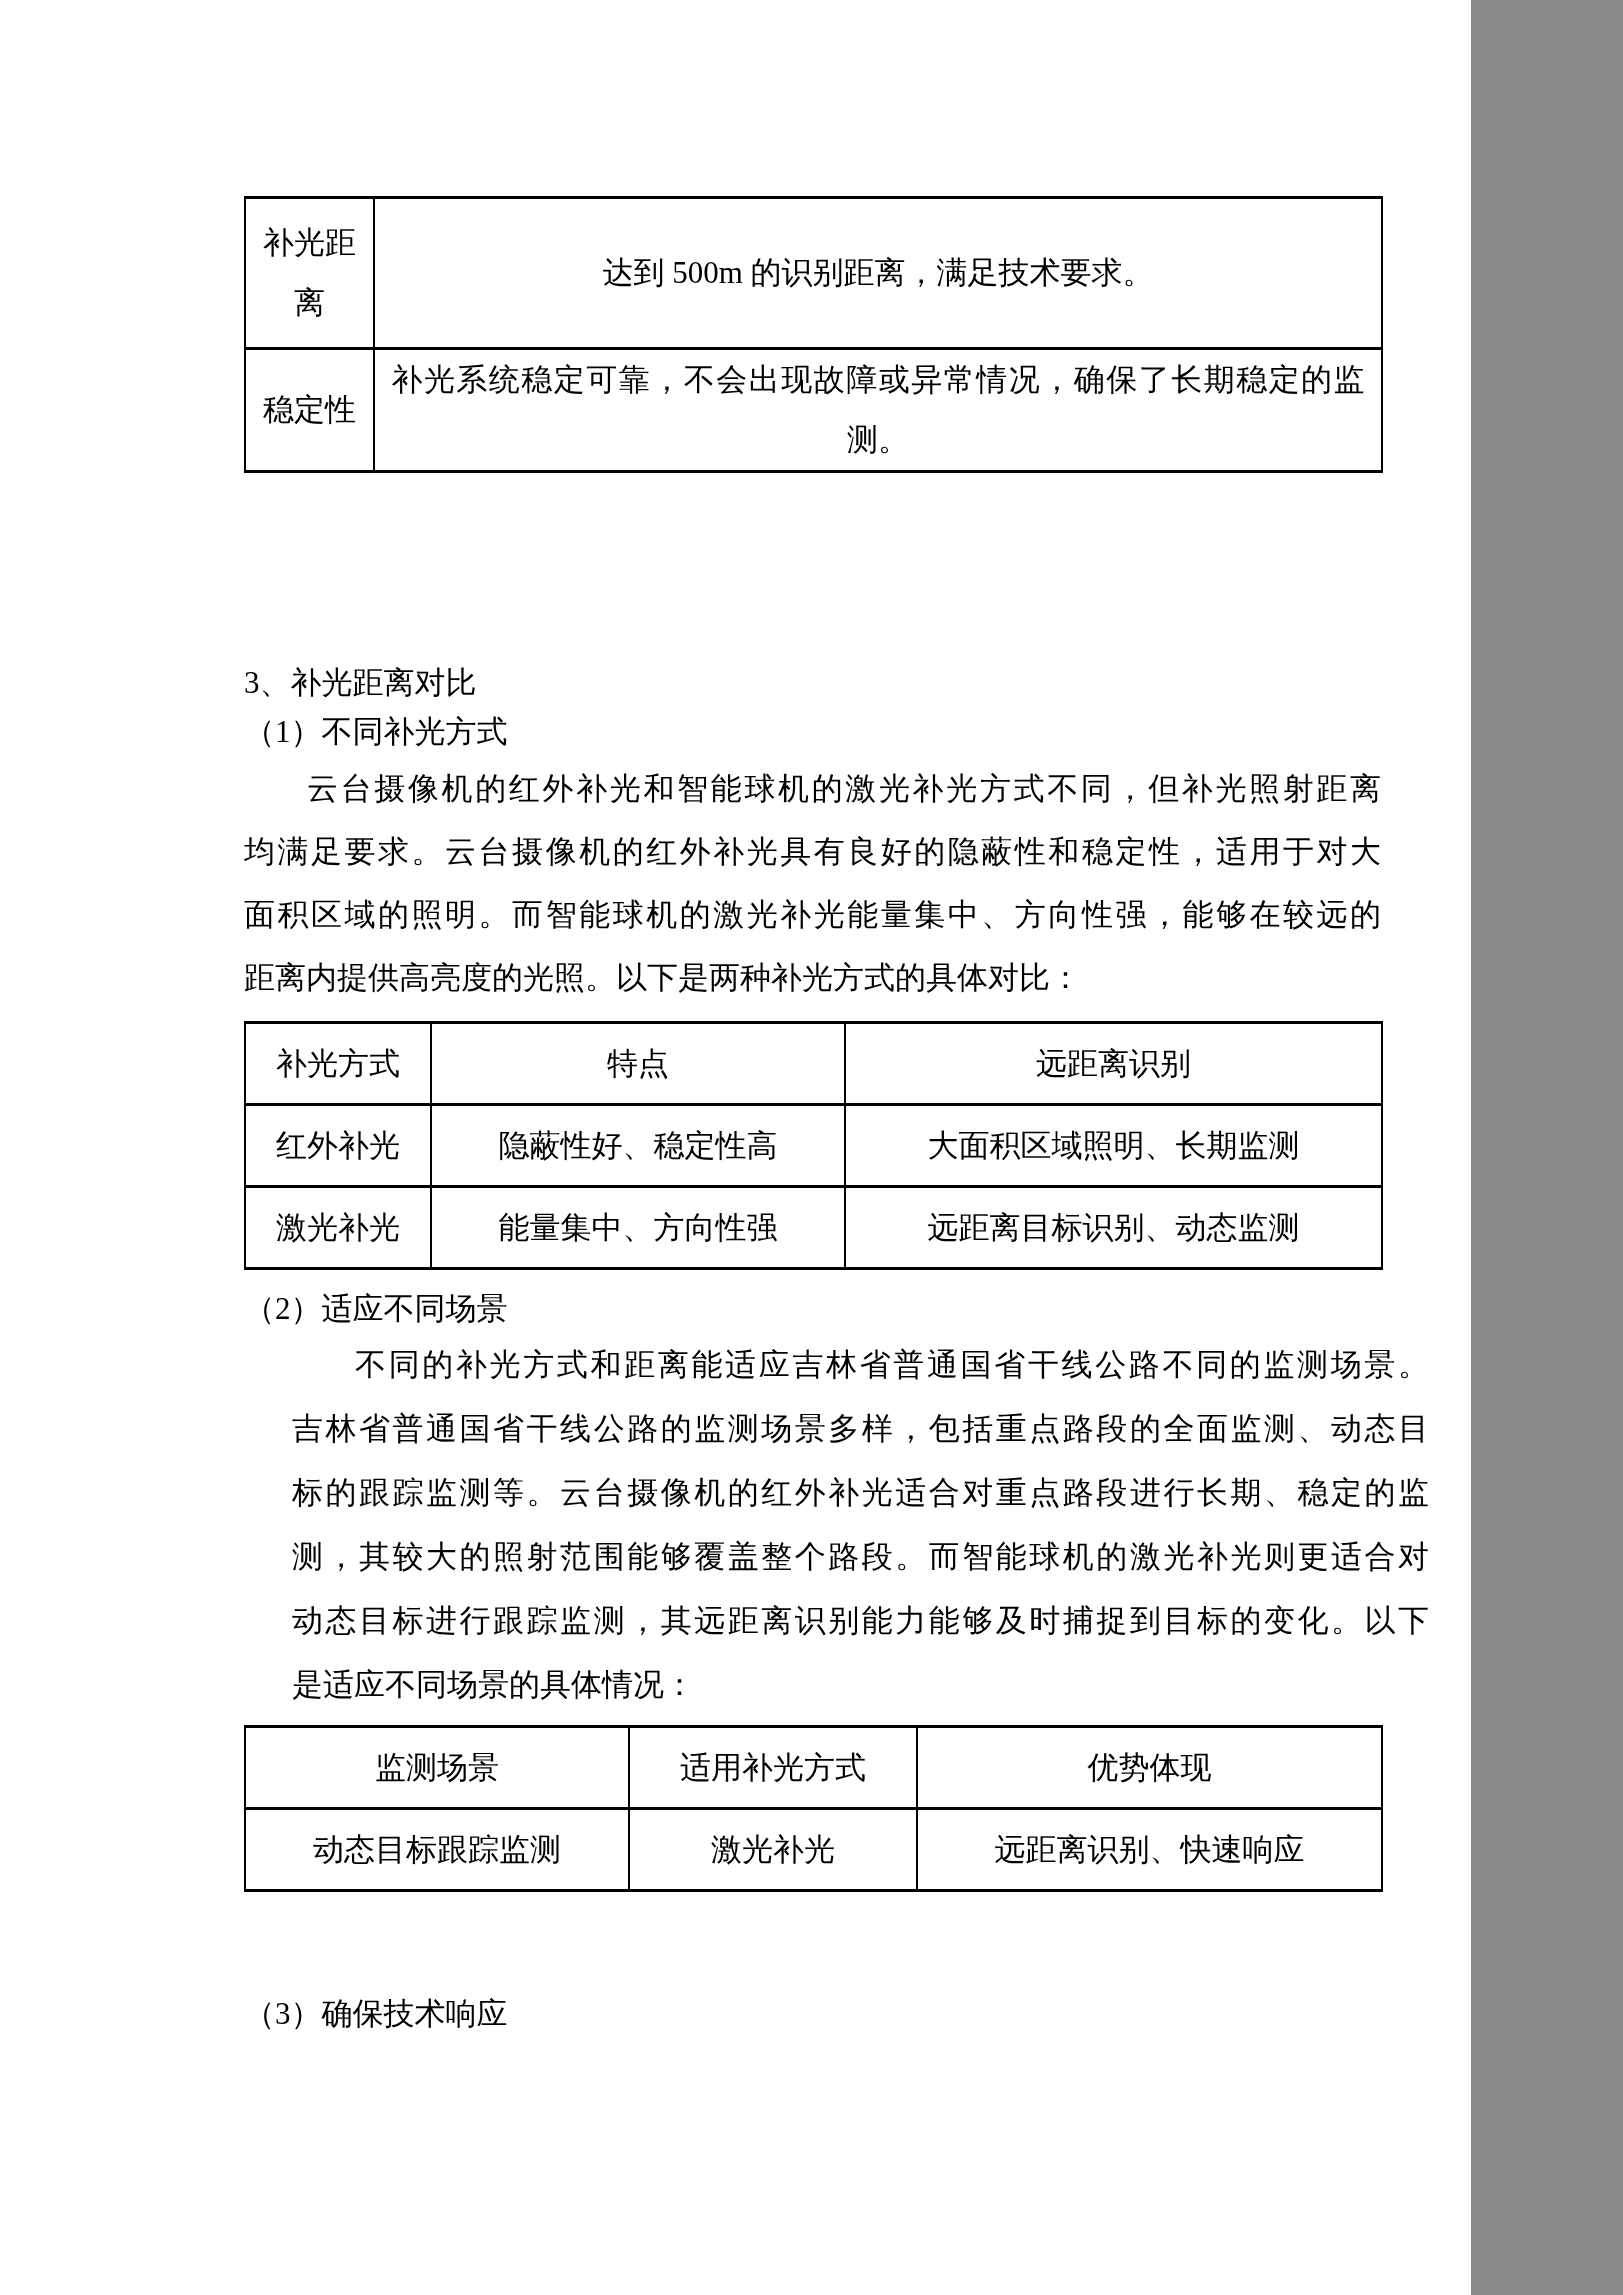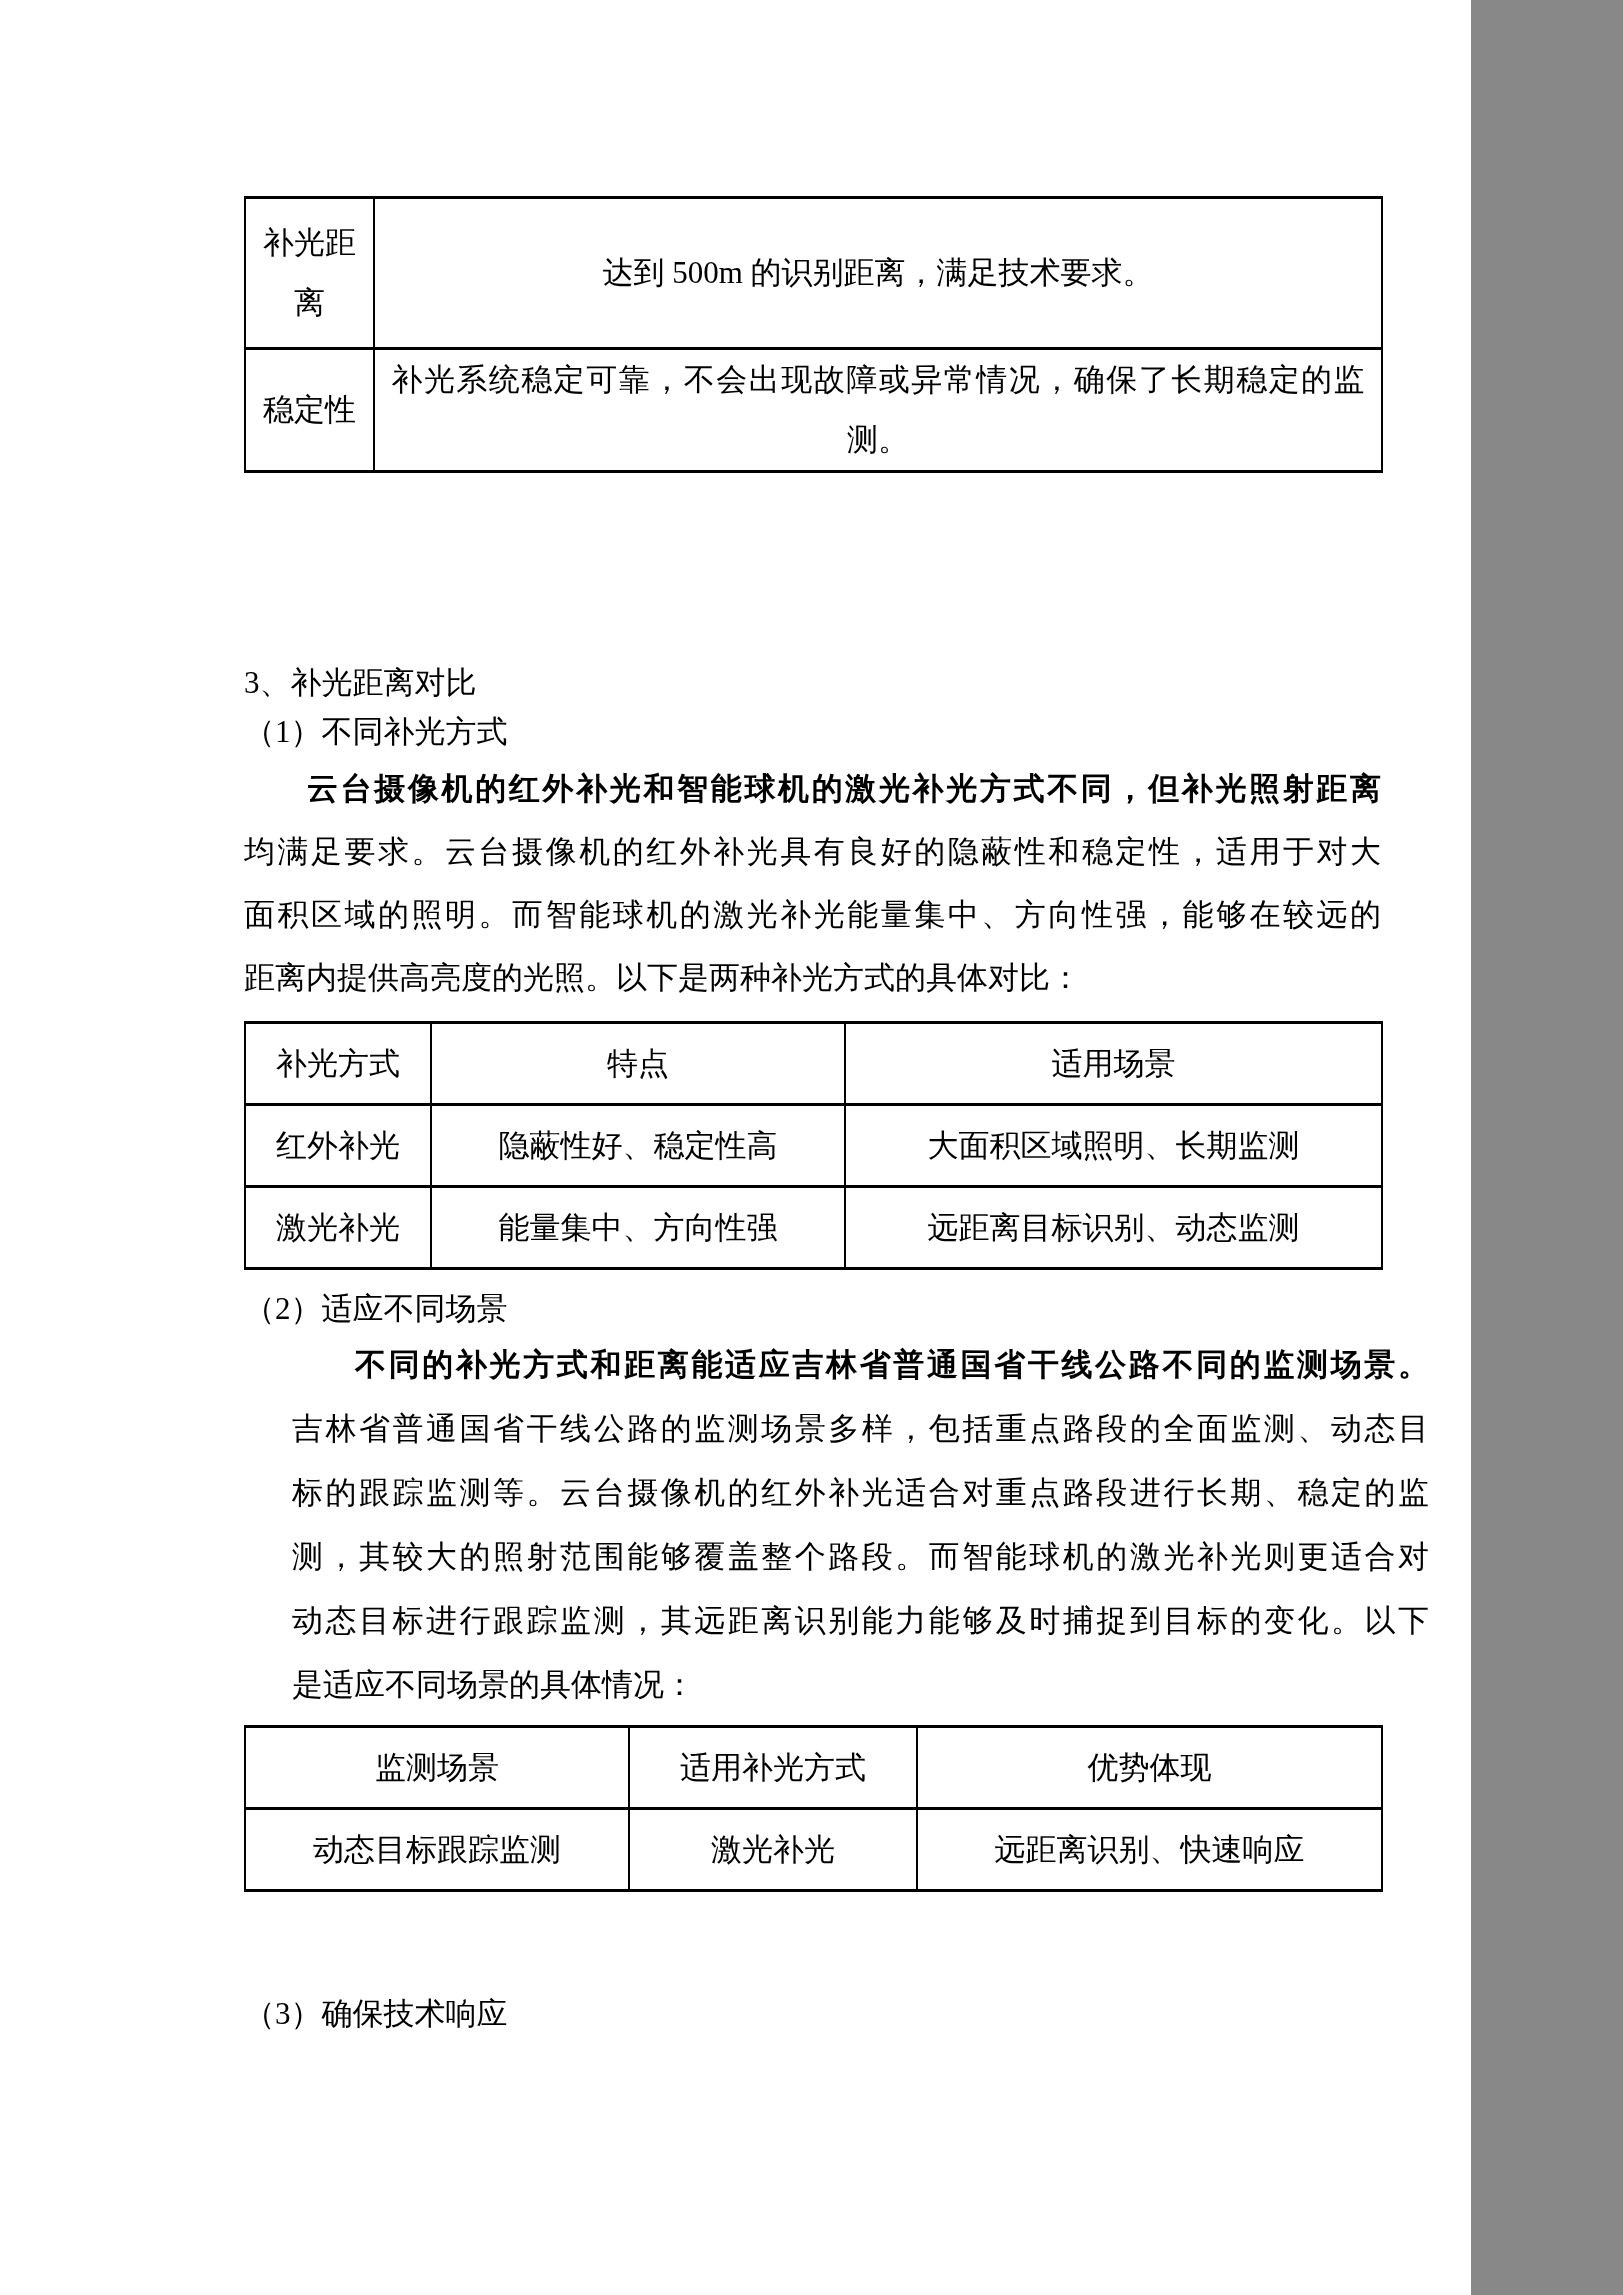--- a/index.html
+++ b/index.html
@@ -24,21 +24,21 @@
   .cellline{display:block;}
   .cellline.jfull{text-align:justify;text-align-last:justify;}
   .cellline.cmid{text-align:center;}
   .heading{position:absolute;left:244px;width:1137px;line-height:63px;white-space:nowrap;}
   .para{position:absolute;left:244px;width:1137px;}
   .para .line{display:block;}
   .p1 .line{line-height:63px;}
   .p2 .line{line-height:64px;}
   .line.jl{text-align:justify;text-align-last:justify;}
   .line.last{text-align:center;text-align-last:left;}
-  .line.indent{text-indent:63px;font-weight:bold;}
+  .line.indent{text-indent:63px;}
 </style>
 </head>
 <body>
 
 <div class="page">
 
   <table class="doc-table abs" style="left:244px;top:196px;">
     <colgroup>
         <col style="width:129px">
         <col style="width:1008px">
@@ -79,21 +79,21 @@
   <table class="doc-table abs" style="left:244px;top:1021px;">
     <colgroup>
         <col style="width:186px">
         <col style="width:414px">
         <col style="width:537px">
       </colgroup>
     <tbody>
         <tr style="height:82px">
       <td>补光方式</td>
       <td>特点</td>
-      <td>适用场景</td>
+      <td>远距离识别</td>
     </tr>
     <tr style="height:82px">
       <td>红外补光</td>
       <td>隐蔽性好、稳定性高</td>
       <td>大面积区域照明、长期监测</td>
     </tr>
     <tr style="height:82px">
       <td>激光补光</td>
       <td>能量集中、方向性强</td>
       <td>远距离目标识别、动态监测</td>

